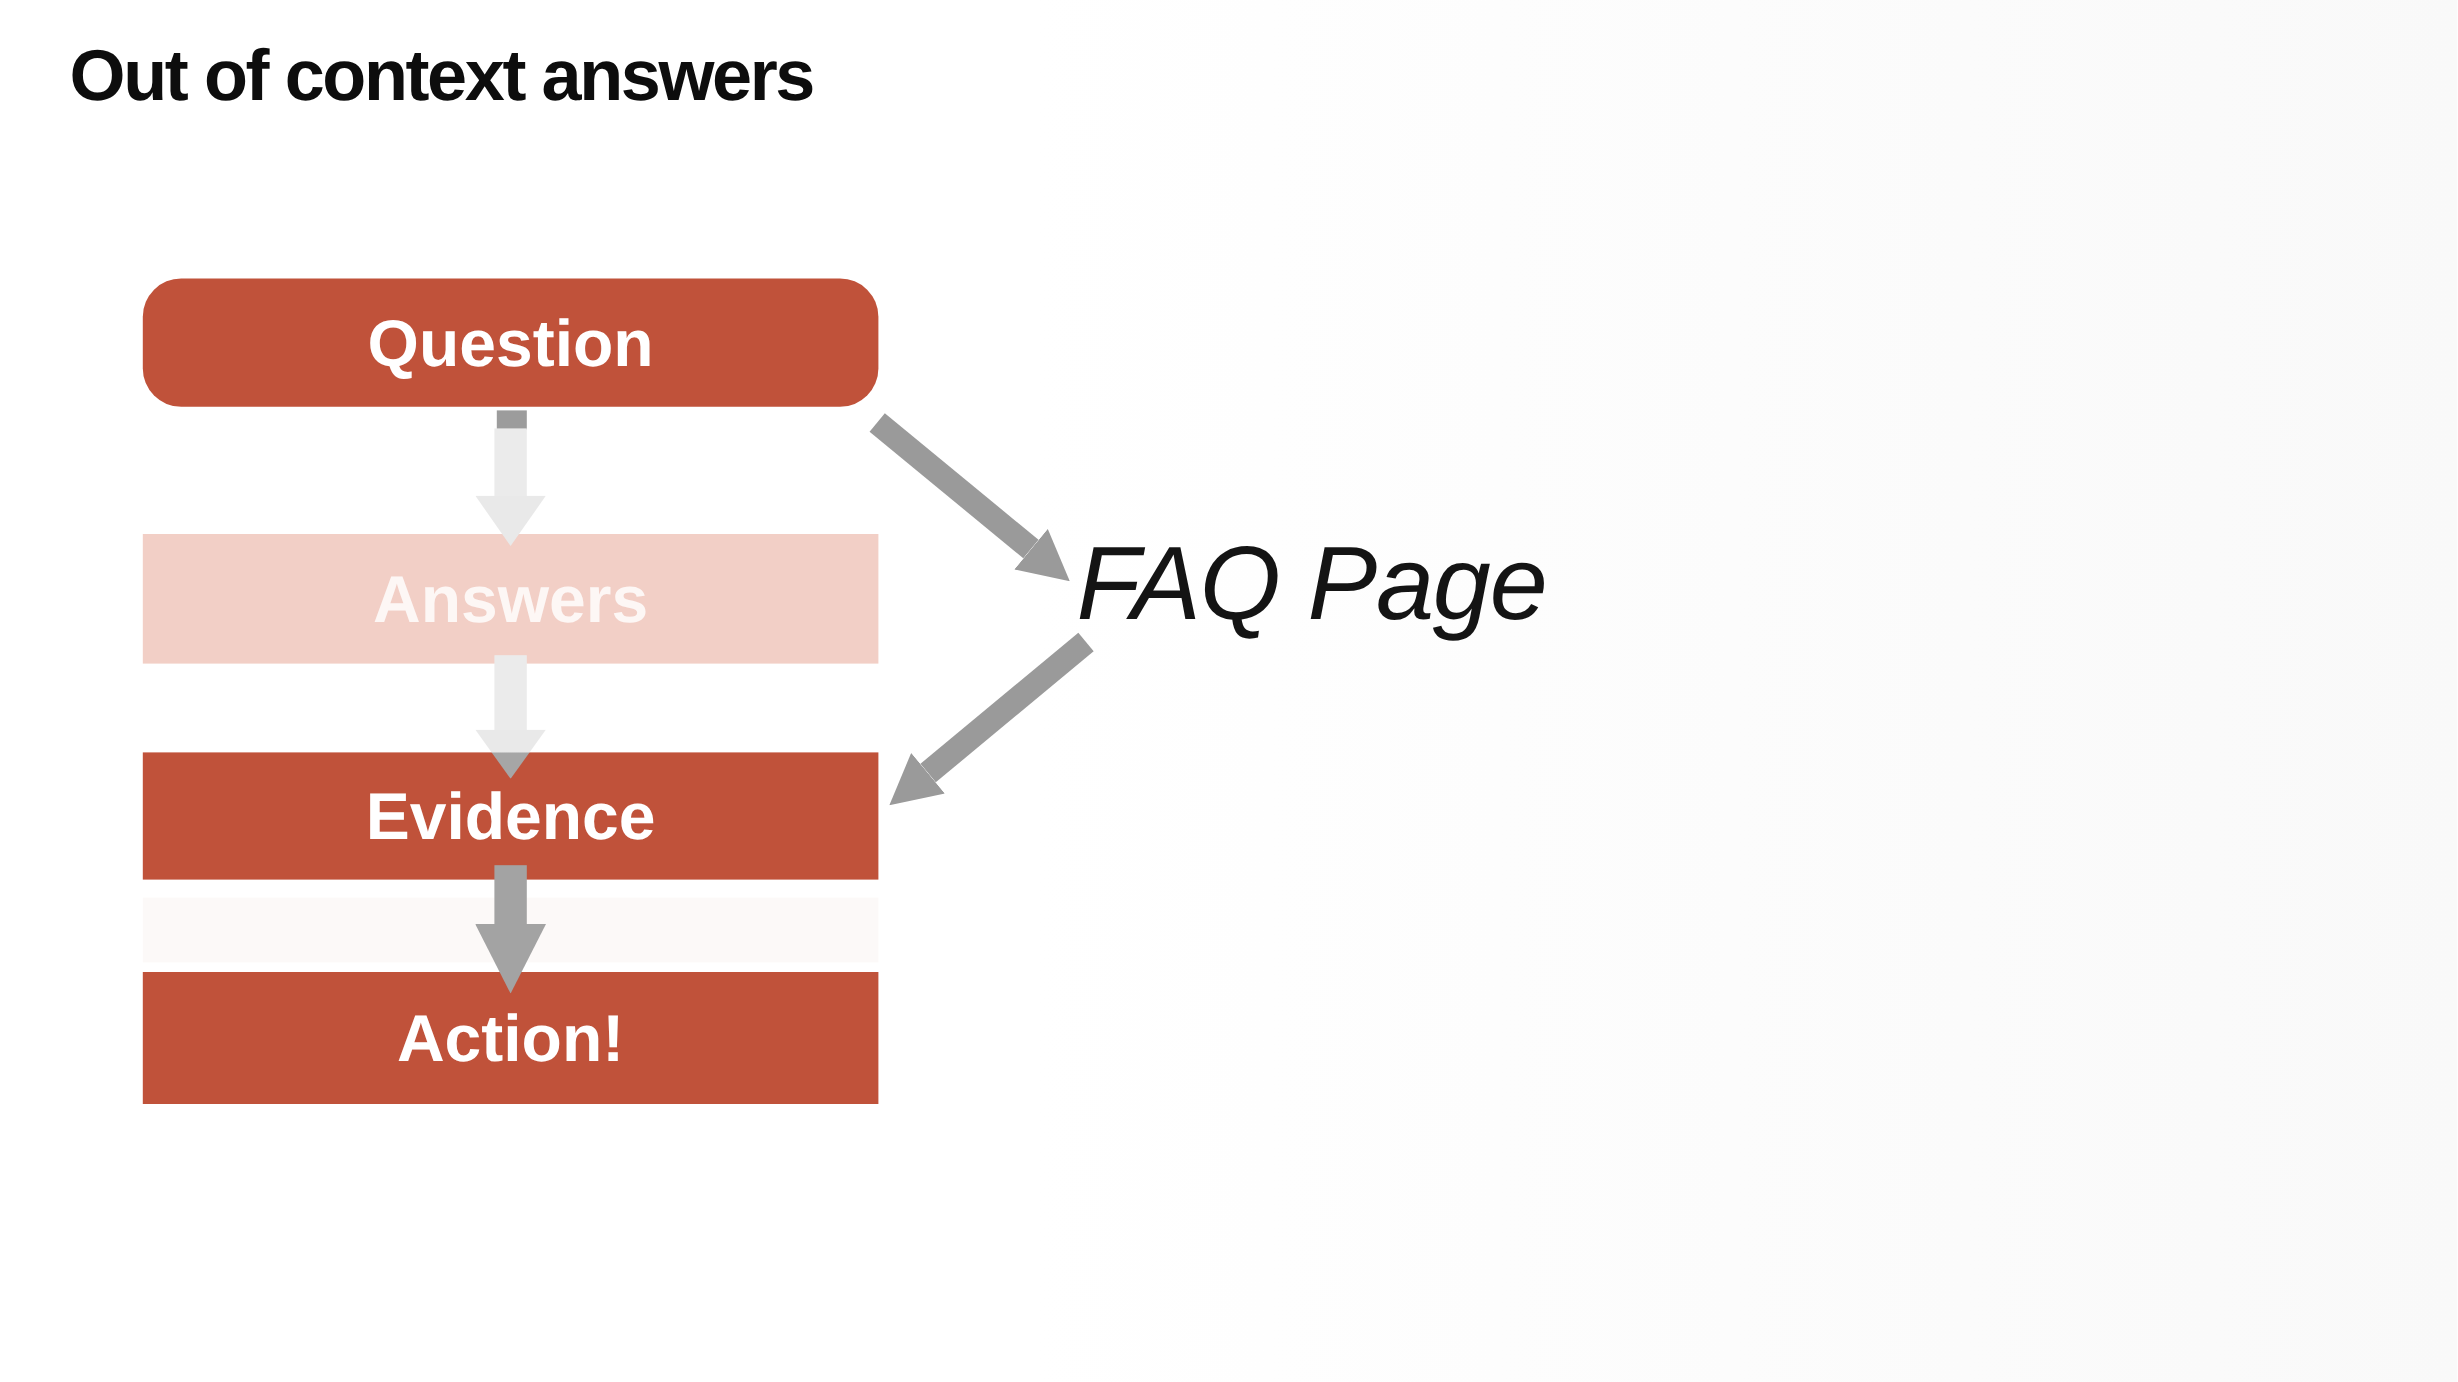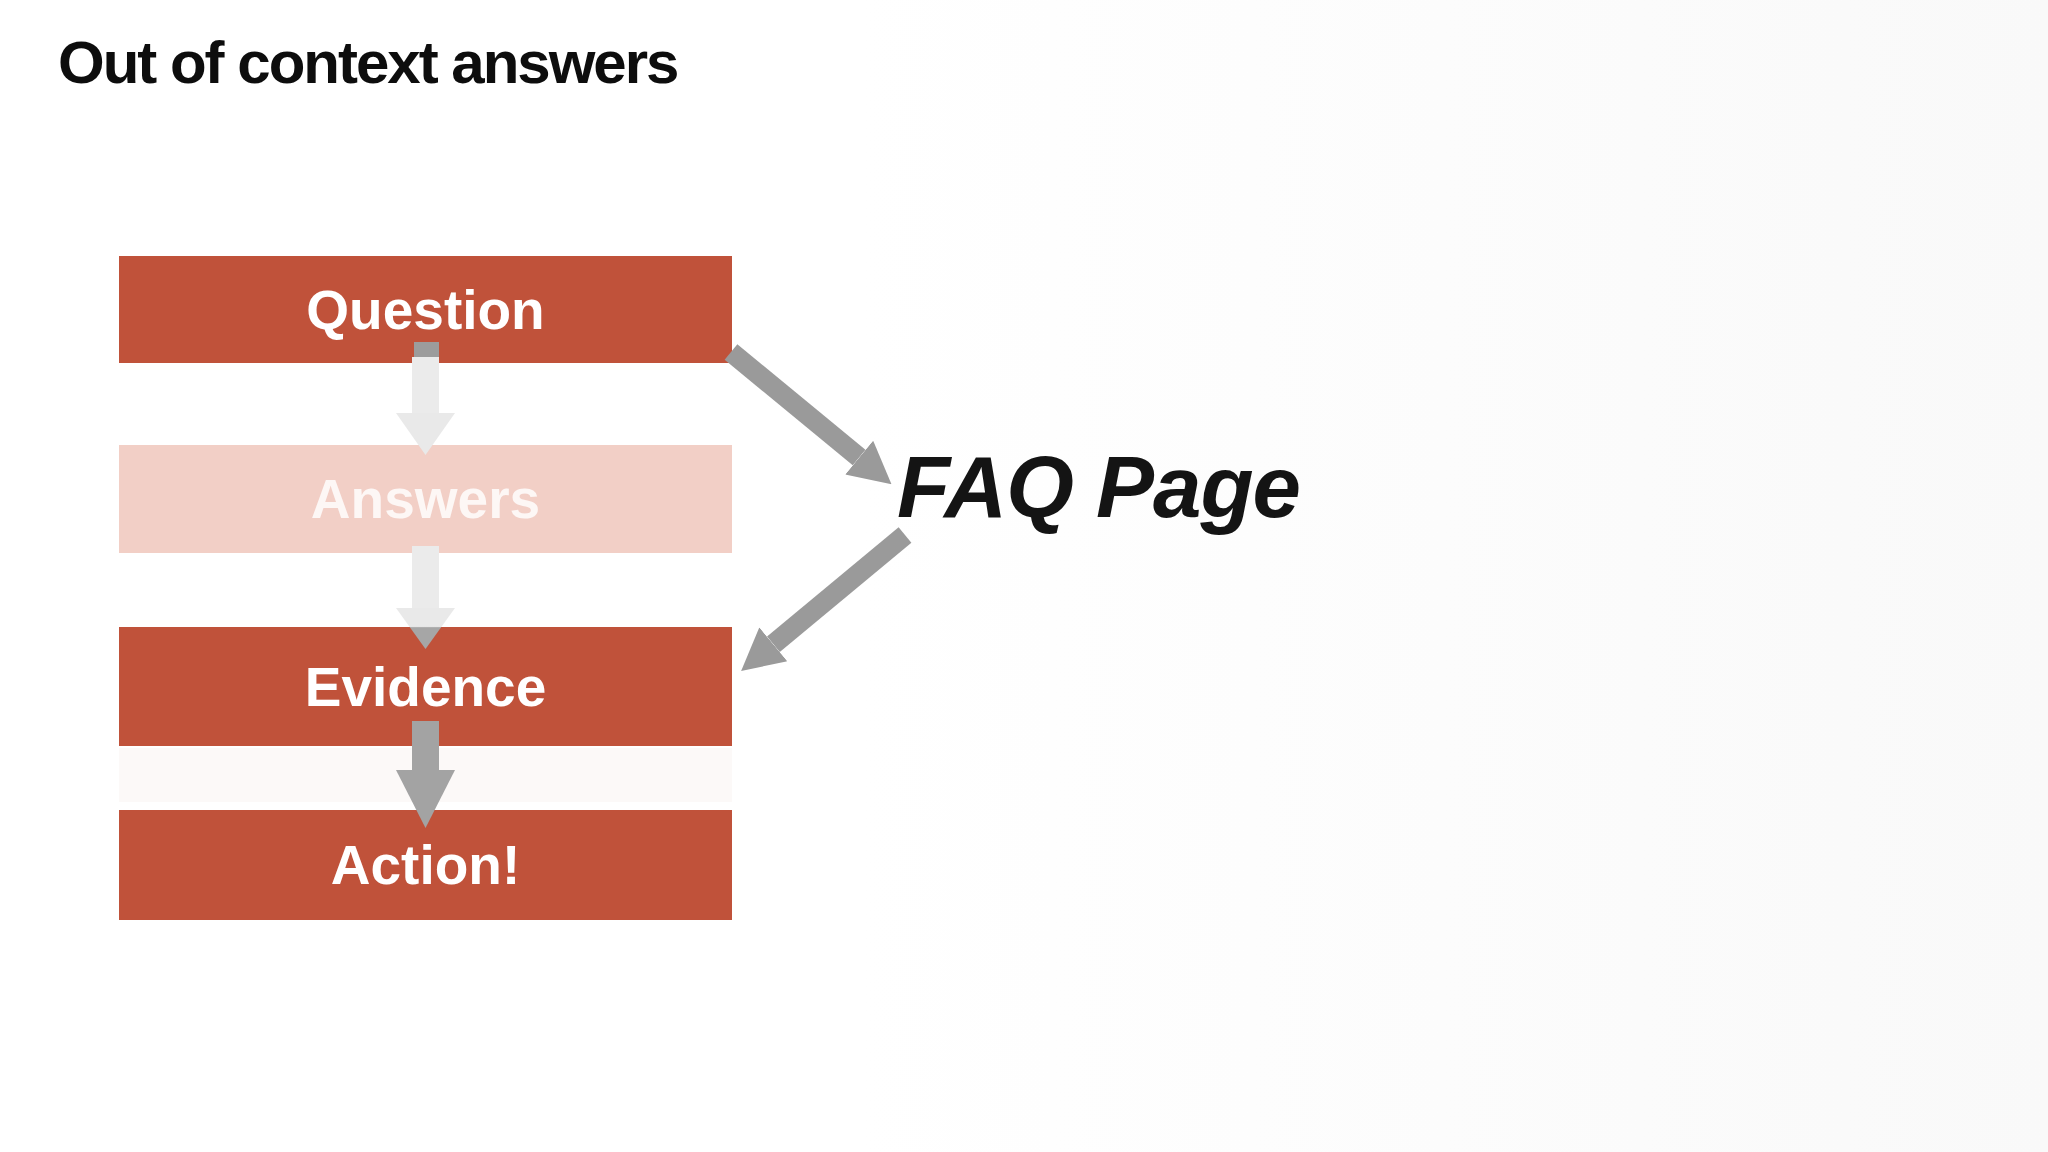--- a/index.html
+++ b/index.html
@@ -38,23 +38,23 @@
     align-items: center;
     justify-content: center;
     font-weight: 700;
     font-size: 55px;
     color: #ffffff;
     font-family: "Liberation Sans", sans-serif;
   }
   .fbox.solid { background: #c0523a; }
   .fbox.faded { background: #f2cfc6; }
   .fbox.faded span { color: rgba(255,255,255,0.82); }
-  #box-question { top: 256px; height: 107px; }
+  #box-question { top: 232px; height: 107px; border-radius: 32px; }
   #box-answers  { top: 445px; height: 108px; }
-  #box-evidence { top: 627px; height: 119px; }
+  #box-evidence { top: 627px; height: 106px; }
   #box-action   { top: 810px; height: 110px; justify-content: center; }
   .ghost-box {
     position: absolute;
     left: 119px; top: 748px;
     width: 613px; height: 54px;
     background: #fcf9f8;
   }
 
   
   .apart { position: absolute; }
@@ -98,21 +98,21 @@
     transform-origin: 0 50%;
   }
   #diag-to-evidence .shaft { width: 171px; }
 
   
   .callout {
     position: absolute;
     left: 897px;
     top: 437px;
     font-size: 87px;
-    font-weight: 700;
+    font-weight: 400;
     font-style: italic;
     letter-spacing: -1px;
     color: #141414;
     font-family: "Liberation Sans", sans-serif;
     white-space: nowrap;
   }
 </style>
 </head>
 <body>
 

